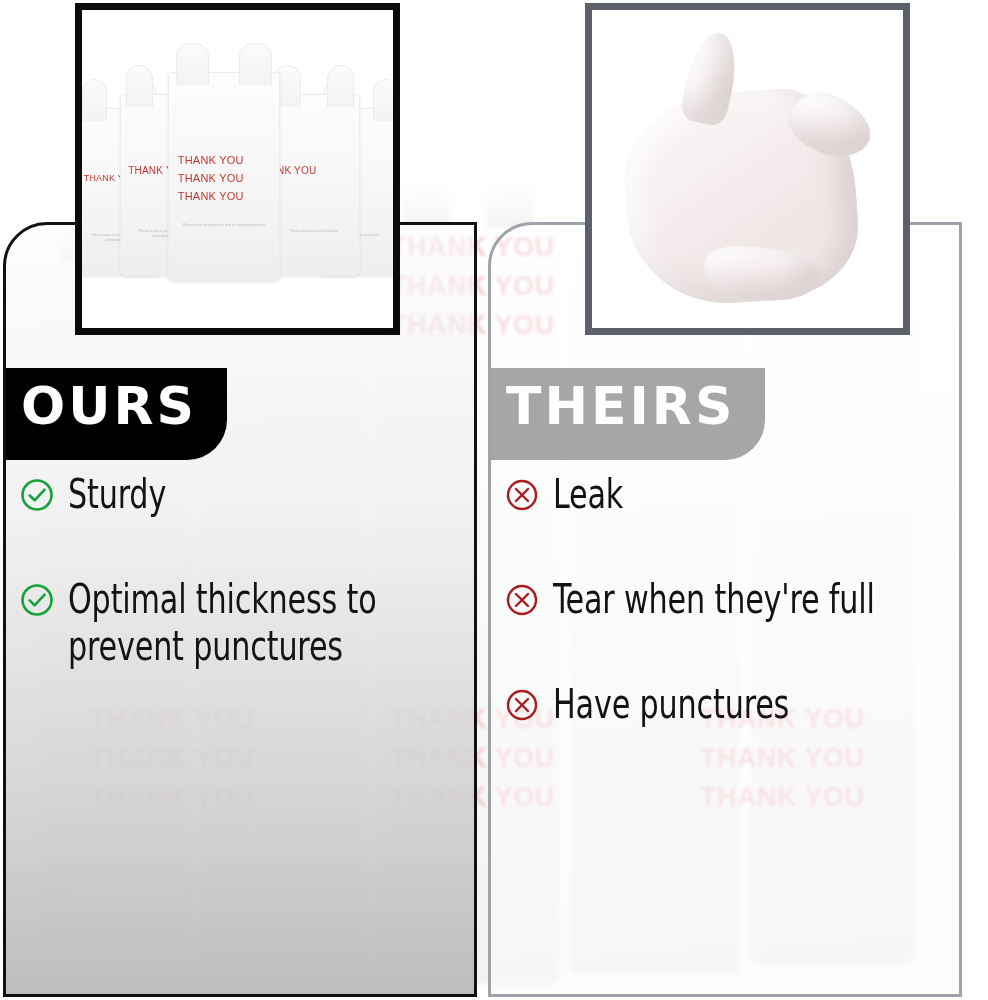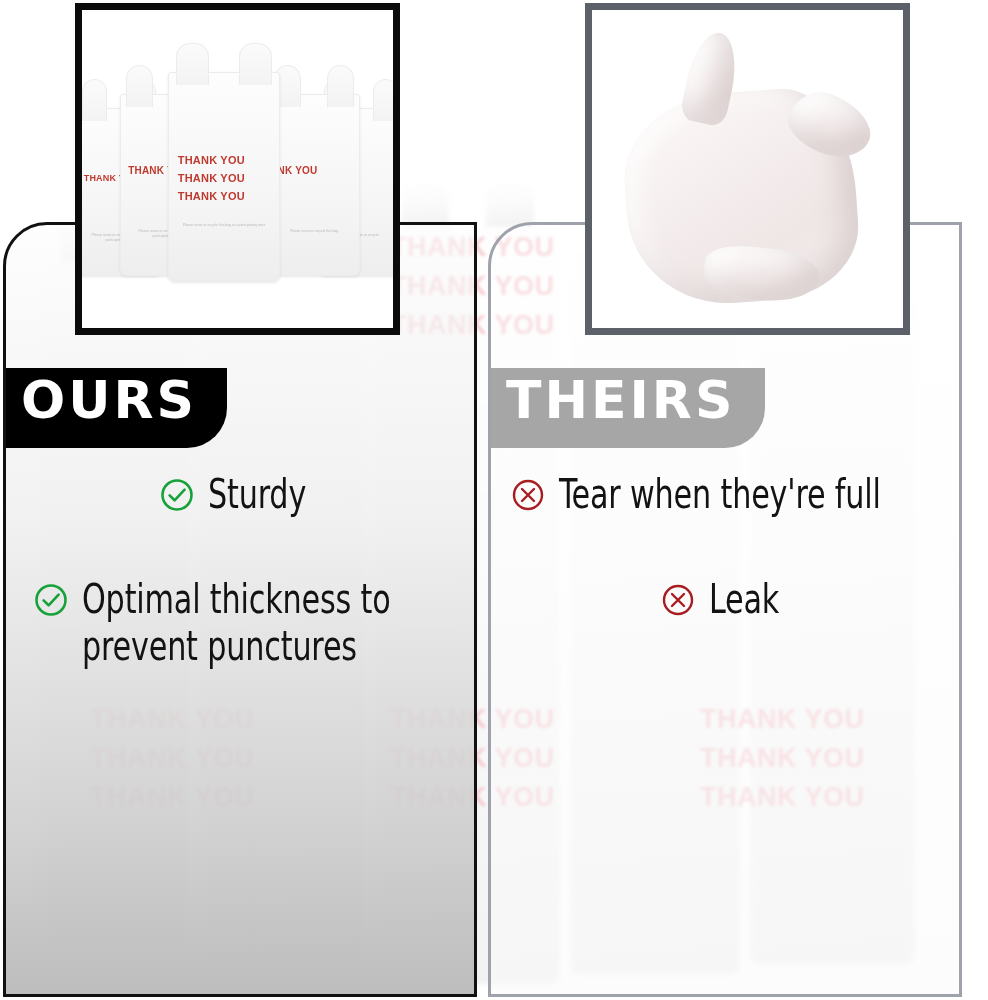--- a/index.html
+++ b/index.html
@@ -78,21 +78,21 @@
     position:absolute; top:-30px;
     width:30%; height:42px;
     background:linear-gradient(180deg,#fbfbfb,#f3f3f3);
     border:1px solid #ececec; border-bottom:none;
     border-radius:14px 14px 0 0;
   }
   .bag .handle-l { left:6%; }
   .bag .handle-r { right:6%; }
   .bag .ty {
     position:absolute; left:8%; right:4%;
-    color:#c0392f; font-weight:bold;
+    color:#c0392f; font-weight:normal;
     font-size:10px; line-height:1.65;
     letter-spacing:.2px; white-space:nowrap;
   }
   .bag .fine {
     position:absolute; left:10%; right:10%;
     color:#b9b9b9; font-size:3.4px; line-height:1.5;
     text-align:center;
   }
 
   
@@ -129,21 +129,21 @@
         rgba(252,252,252,.45) 55%,
         rgba(250,250,250,.55) 100%);
     text-decoration:underline;
   }
 
   
   .banner {
     position:absolute;
     top:143px;
     left:-3px;
-    height:80px;
+    height:92px;
     padding:0 30px 16px 18px;
     display:flex; align-items:center;
     border-radius:0 0 40px 0;
     z-index:5;
   }
   #banner-ours   { background:#000000; }
   #banner-theirs { background:#a6a6a6; }
   .banner-label {
     color:#ffffff;
     font-family:"DejaVu Sans", sans-serif;
@@ -158,21 +158,20 @@
     position:absolute;
     left:0; right:0;
     top:246px;
     padding:0 10px 0 14px;
     z-index:5;
   }
   .feature-row {
     display:flex;
     align-items:flex-start;
     margin-bottom:58px;
-    justify-content:center;
   }
   .feature-row:last-child { margin-bottom:12px; }
 
   .mark {
     flex:0 0 auto;
     width:34px; height:34px;
     margin-top:7px; margin-right:14px;
   }
   .mark svg { display:block; width:34px; height:34px; }
 
@@ -305,31 +304,40 @@
 
     <div class="feature-list" id="list-theirs">
 
       <div class="feature-row">
         <span class="mark">
           <svg viewBox="0 0 34 34" aria-hidden="true">
             <circle cx="17" cy="17" r="14" fill="none" stroke="#a81c20" stroke-width="2.4"></circle>
             <path d="M11 11 L23 23 M23 11 L11 23" fill="none" stroke="#a81c20" stroke-width="2.4" stroke-linecap="round"></path>
           </svg>
         </span>
-        <span class="feature-text">Tear when they're full</span>
+        <span class="feature-text">Leak</span>
       </div>
 
       <div class="feature-row">
         <span class="mark">
           <svg viewBox="0 0 34 34" aria-hidden="true">
             <circle cx="17" cy="17" r="14" fill="none" stroke="#a81c20" stroke-width="2.4"></circle>
             <path d="M11 11 L23 23 M23 11 L11 23" fill="none" stroke="#a81c20" stroke-width="2.4" stroke-linecap="round"></path>
           </svg>
         </span>
-        <span class="feature-text">Leak</span>
-      </div>
-
-
+        <span class="feature-text">Tear when they're full</span>
+      </div>
+
+
+      <div class="feature-row">
+        <span class="mark">
+          <svg viewBox="0 0 34 34" aria-hidden="true">
+            <circle cx="17" cy="17" r="14" fill="none" stroke="#a81c20" stroke-width="2.4"></circle>
+            <path d="M11 11 L23 23 M23 11 L11 23" fill="none" stroke="#a81c20" stroke-width="2.4" stroke-linecap="round"></path>
+          </svg>
+        </span>
+        <span class="feature-text">Have punctures</span>
+      </div>
 
     </div>
   </div>
 
 </div>
 
 </body></html>

